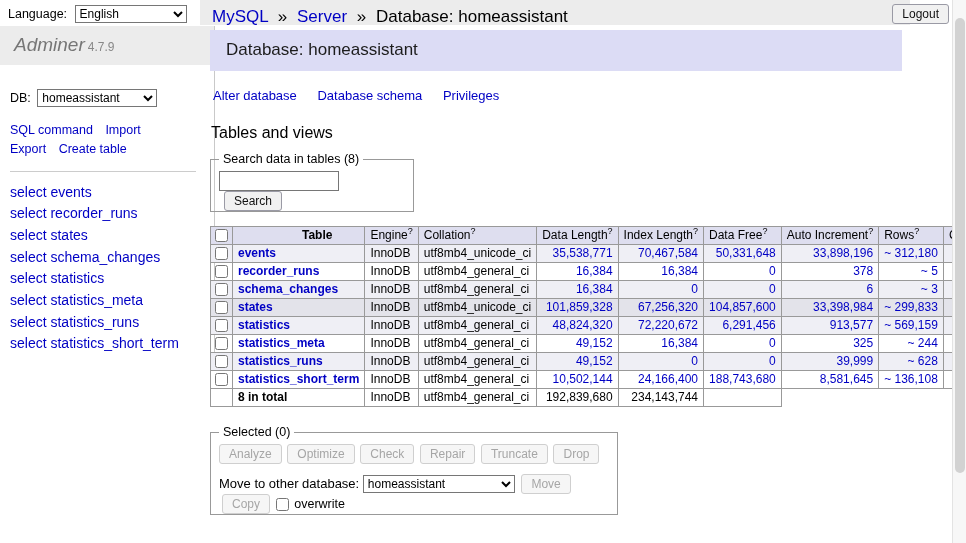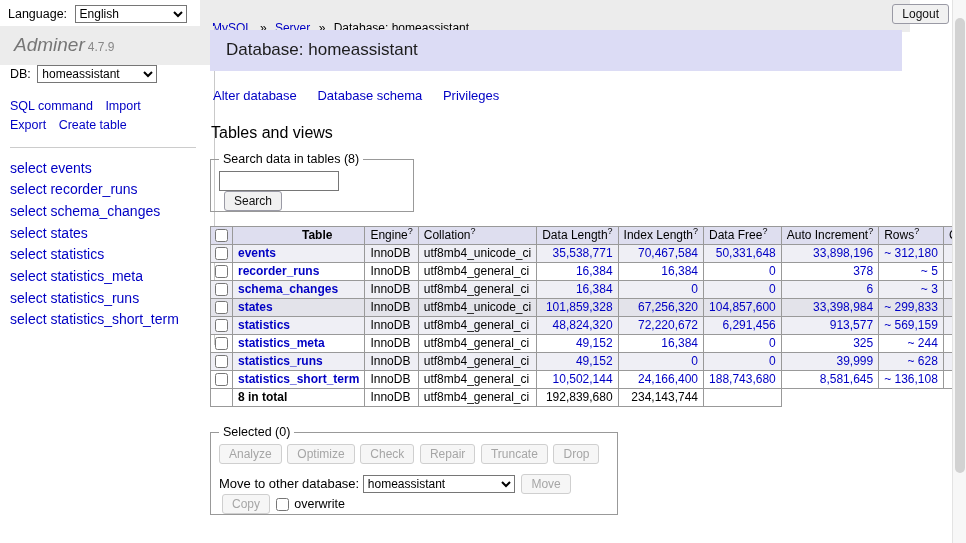--- a/index.html
+++ b/index.html
@@ -9,29 +9,29 @@
   a { color:#0000c4; text-decoration:none; cursor:pointer; }
   select { font-family:inherit; font-size:12px; background:#fff; border:1px solid #767676; }
   button { font-family:inherit; font-size:12px; padding:2px 9px; border:1px solid #9a9aa5; border-radius:3px; background:#f1f1f1; color:#111; }
   button:disabled { color:#a6a6a6; border-color:#cfcfcf; background:#f6f6f6; }
   input[type=checkbox] { margin:0 2px; vertical-align:middle; }
   sup { font-size:9px; line-height:0; }
 
   .lang { position:absolute; left:8px; top:5px; font-size:12.5px; }
   .lang select { width:112px; margin-left:4px; }
   .breadcrumb { position:absolute; left:200px; top:0; width:710px; height:25px; background:#ececec;
-                line-height:25px; padding:16px 12px; font-size:12px; }
+                line-height:25px; padding:4px 12px; font-size:17px; }
   .breadcrumb .sep { margin:0 5px; }
   .logout-btn { position:absolute; right:17px; top:4px; }
 
   .sidebar { position:absolute; left:0; top:26px; width:215px; border-right:1px solid #c9c9c9; padding-bottom:14px; background:#fff; }
   .sidebar h1 { margin:0; background:#ececec; padding:8px 14px 9px; font-size:19px; font-weight:normal; }
   .logo-link { font-style:italic; color:#767676; }
   .ver { font-size:12px; color:#888; margin-left:3px; font-style:normal; }
-  .menu { padding:0 0 0 10px; }
+  .menu { padding:24px 0 0 10px; }
   .dbs { margin:0; font-size:12.5px; }
   .dbs select { width:120px; margin-left:3px; }
   .links { margin:14px 0 0; padding:0 30px 12px 0; border-bottom:1px solid #ccc; width:186px; line-height:1.5; font-size:12.5px; }
   .links a { margin-right:9px; white-space:nowrap; }
   .tlinks { margin-top:10px; font-size:14px; line-height:1.55; }
   .tlinks a { display:block; }
 
   .main { position:absolute; left:210px; top:26px; width:692px; }
   .main h2 { margin:4px 0 0; background:#dcdcf5; padding:10px 16px 11px; font-size:17px; font-weight:normal; color:#1c1c1c; }
   .actions { margin:17px 0 0 3px; }
@@ -103,22 +103,22 @@
     <p class="dbs">
       <label>DB:</label>
       <select>
         <option>homeassistant</option>
       </select>
     </p>
     <p class="links" id="sidebar-links"><a href="#">SQL command</a> <a href="#">Import</a> <a href="#">Export</a> <a href="#">Create table</a> </p>
     <div class="tlinks" id="table-links">
         <a href="#">select events</a> 
         <a href="#">select recorder_runs</a> 
+        <a href="#">select states</a> 
         <a href="#">select schema_changes</a> 
-        <a href="#">select states</a> 
         <a href="#">select statistics</a> 
         <a href="#">select statistics_meta</a> 
         <a href="#">select statistics_runs</a> 
         <a href="#">select statistics_short_term</a> 
       </div>
   </div>
 </div>
 
 <div class="main">
   <h2>Database: homeassistant</h2>

